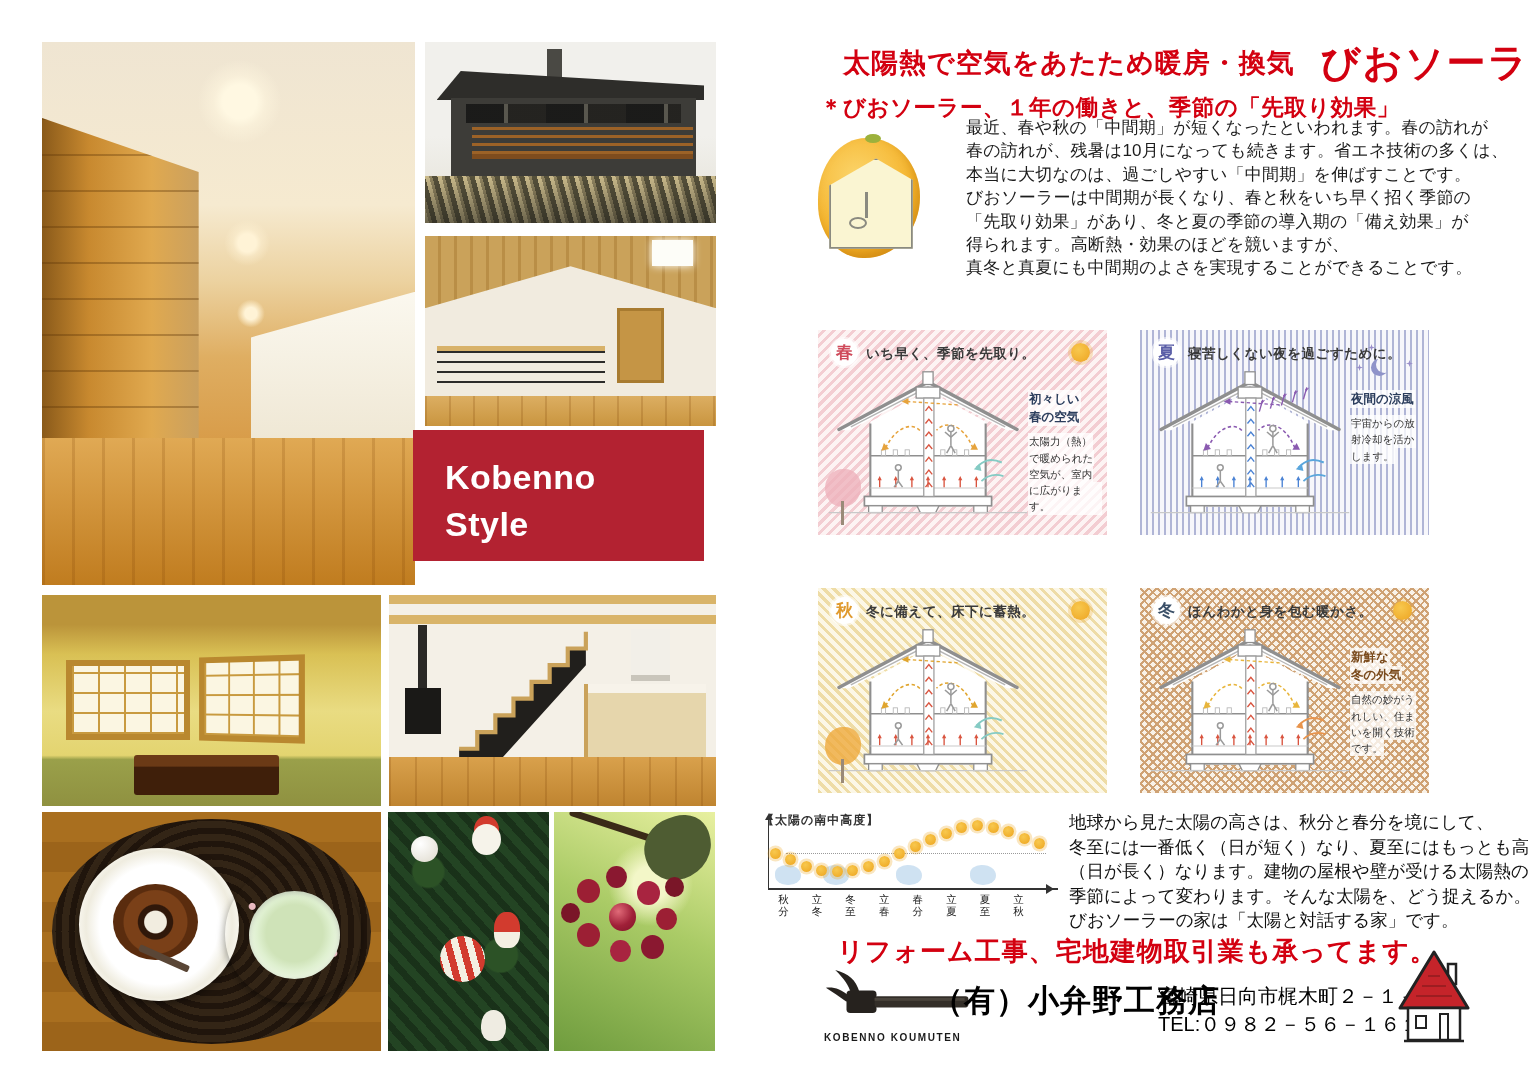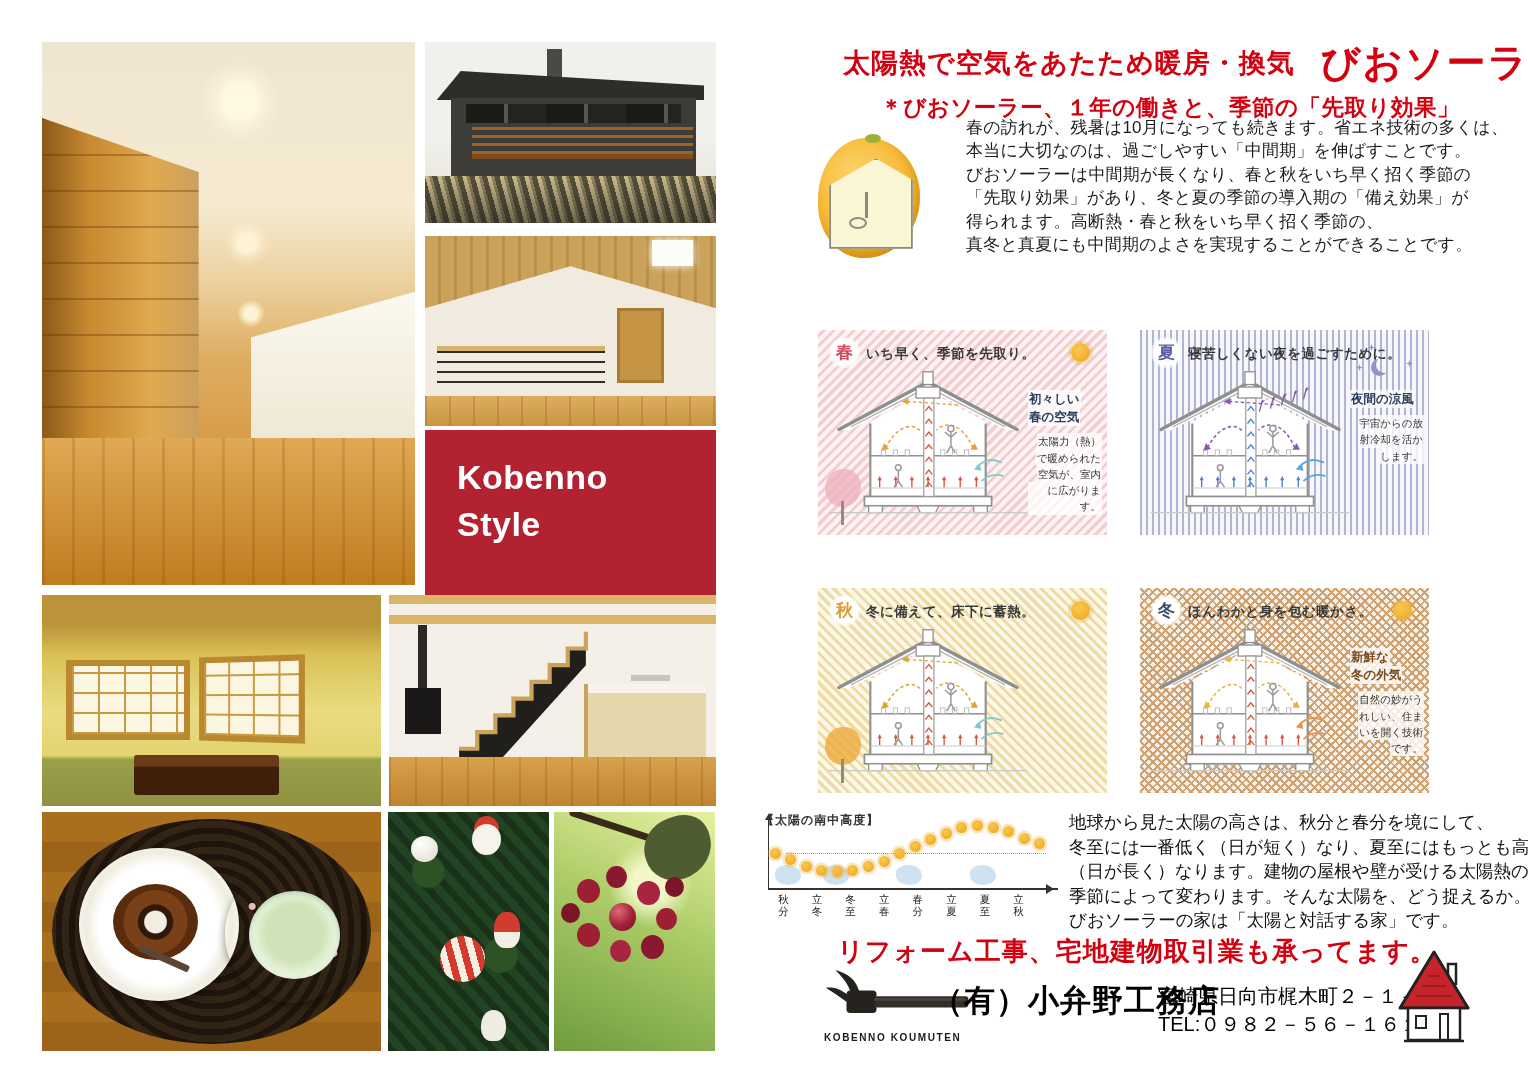--- a/index.html
+++ b/index.html
@@ -93,21 +93,21 @@
   .b-leaf{right:2%;top:2%;width:42%;height:26%;border-radius:50% 40% 55% 45%;background:#4e5c32;transform:rotate(-18deg);}
   .b-main{left:34%;top:38%;width:17%;height:12%;border-radius:50%;background:radial-gradient(circle at 35% 30%,#e06a78,#a02038 55%,#801428);
      box-shadow:-34px -26px 0 -2px #9c1f34,-6px -40px 0 -3px #8a1830,26px -24px 0 -2px #a82440,
        44px 2px 0 -3px #9c1f34,30px 30px 0 -2px #8a1830,-2px 34px 0 -3px #a82440,
        -34px 18px 0 -2px #9c1f34,-52px -4px 0 -4px #7a1628,52px -30px 0 -4px #7a1628;}
 
   
   .title-row{left:843px;top:44px;display:flex;align-items:flex-end;gap:26px;white-space:nowrap;}
   .title-main{font-size:27px;font-weight:bold;color:var(--accent);letter-spacing:1px;}
   .title-brand{font-size:39px;font-weight:bold;color:var(--accent);letter-spacing:2px;line-height:.95;}
-  .subtitle{left:820px;top:92px;width:640px;text-align:right;font-size:22.5px;font-weight:bold;color:var(--accent);letter-spacing:.5px;white-space:nowrap;}
+  .subtitle{left:820px;top:92px;width:640px;text-align:left;font-size:22.5px;font-weight:bold;color:var(--accent);letter-spacing:.5px;white-space:nowrap;}
   .citrus{left:818px;top:138px;width:102px;height:120px;border-radius:48% 52% 55% 45%/52% 50% 52% 46%;
      background:radial-gradient(circle at 38% 32%,#fbd46a,#f5b32a 60%,#e89c18 100%);box-shadow:inset -4px -6px 10px rgba(190,120,10,.5);}
   .citrus-leaf{position:absolute;left:46%;top:-4px;width:16px;height:9px;border-radius:50%;background:#9cb13c;}
   .citrus-house{position:absolute;left:11%;top:17%;width:78%;height:72%;background:#faf5d2;border:2px solid #8a8a80;
      clip-path:polygon(0 30%,56% 0,100% 24%,100% 100%,0 100%);}
   .citrus-fig{position:absolute;left:46%;top:45%;width:3px;height:26px;background:#8a8a80;}
   .citrus-fig2{position:absolute;left:30%;top:66%;width:14px;height:8px;border-radius:50%;border:2px solid #8a8a80;}
   .intro{left:966px;top:116px;width:520px;font-size:17px;line-height:23.4px;color:#1c1c1c;letter-spacing:.2px;}
   .intro .line{white-space:nowrap;}
 
@@ -125,21 +125,21 @@
   .s-sun{position:absolute;right:17px;top:13px;width:19px;height:19px;border-radius:50%;
      background:radial-gradient(circle at 40% 35%,#f8c84e,#eda422);box-shadow:0 0 0 3px rgba(237,164,34,.25);}
   .s-moon{position:absolute;right:22px;top:14px;width:17px;height:17px;border-radius:50%;
      background:transparent;box-shadow:-5px 3px 0 0 #8f93c9;}
   .s-star{position:absolute;width:7px;height:7px;background:#9a8fc9;clip-path:polygon(50% 0,62% 38%,100% 50%,62% 62%,50% 100%,38% 62%,0 50%,38% 38%);}
   .s-house{position:absolute;left:4px;top:32px;width:212px;height:168px;}
   .s-house svg{width:100%;height:100%;}
   .s-side{position:absolute;right:5px;top:60px;width:74px;}
   .s-heading{font-size:12.5px;font-weight:bold;line-height:1.45;margin-bottom:7px;}
   .s-heading div, .s-body div{background:rgba(255,255,255,.78);display:inline-block;padding:0 1px;}
-  .s-body{font-size:10.5px;line-height:1.55;color:#333;text-align:right;}
+  .s-body{font-size:10.5px;line-height:1.55;color:#333;}
   .s-tree{position:absolute;left:7px;bottom:10px;width:36px;height:56px;}
   .s-tree .crown{position:absolute;left:0;top:0;width:36px;height:38px;border-radius:50% 45% 52% 48%;opacity:.8;}
   .s-tree .trunk{position:absolute;left:16px;bottom:0;width:3px;height:24px;background:#9a8a78;}
 
   
   .sunchart{left:758px;top:810px;width:300px;height:104px;}
   .sc-title{position:absolute;left:4px;top:2px;font-size:12px;font-weight:bold;color:#333;letter-spacing:1px;}
   .sc-area{position:absolute;left:10px;top:6px;right:6px;height:72px;border-left:1.5px solid #333;}
   .sc-area:before{content:"";position:absolute;left:-4.5px;top:-7px;border:4px solid transparent;border-bottom:7px solid #333;}
   .sc-axis{position:absolute;left:10px;top:78px;right:0;height:1.5px;background:#333;}
@@ -182,21 +182,21 @@
   </div>
 
   <div class="photo ph-loft" style="left:425px;top:236px;width:291px;height:190px;">
     <div class="l-ceil"></div>
     <div class="l-sky"></div>
     <div class="l-door"></div>
     <div class="l-rail"></div>
     <div class="l-floor"></div>
   </div>
 
-  <div class="photo brand-block" style="left:425px;top:430px;width:291px;height:185px;background:var(--block-red);">
+  <div class="photo brand-block" style="left:413px;top:430px;width:291px;height:131px;background:var(--block-red);">
     <div class="brand-text">
       <div>Kobenno</div>
       <div>Style</div>
     </div>
   </div>
 
   <div class="photo ph-tatami" style="left:42px;top:595px;width:339px;height:211px;">
     <div class="t-win t-win1"></div>
     <div class="t-win t-win2"></div>
     <div class="t-table"></div>
@@ -245,25 +245,26 @@
   <div class="abs subtitle">＊びおソーラー、１年の働きと、季節の「先取り効果」</div>
 
   <div class="abs citrus">
     <div class="citrus-leaf"></div>
     <div class="citrus-house"></div>
     <div class="citrus-fig"></div>
     <div class="citrus-fig2"></div>
   </div>
 
   <div class="abs intro">
+      <div class="line">最近、春や秋の「中間期」が短くなったといわれます。春の訪れが</div>
       <div class="line">春の訪れが、残暑は10月になっても続きます。省エネ技術の多くは、</div>
       <div class="line">本当に大切なのは、過ごしやすい「中間期」を伸ばすことです。</div>
       <div class="line">びおソーラーは中間期が長くなり、春と秋をいち早く招く季節の</div>
       <div class="line">「先取り効果」があり、冬と夏の季節の導入期の「備え効果」が</div>
-      <div class="line">得られます。高断熱・春と秋をいち早く招く季節の、</div>
+      <div class="line">得られます。高断熱・効果のほどを競いますが、</div>
       <div class="line">真冬と真夏にも中間期のよさを実現することができることです。</div>
     </div>
 
   <div id="seasons-root">
       <div class="season diag-right" style="left: 818px; top: 330px; --s1: #f3cdd2; --s2: #fdf3f3;">
     <div class="s-badge">
           <span class="s-badge-char" style="color: rgb(207, 74, 90);">春</span>
         </div>
     <div class="s-caption">いち早く、季節を先取り。</div>
     <div class="s-sun"></div>

